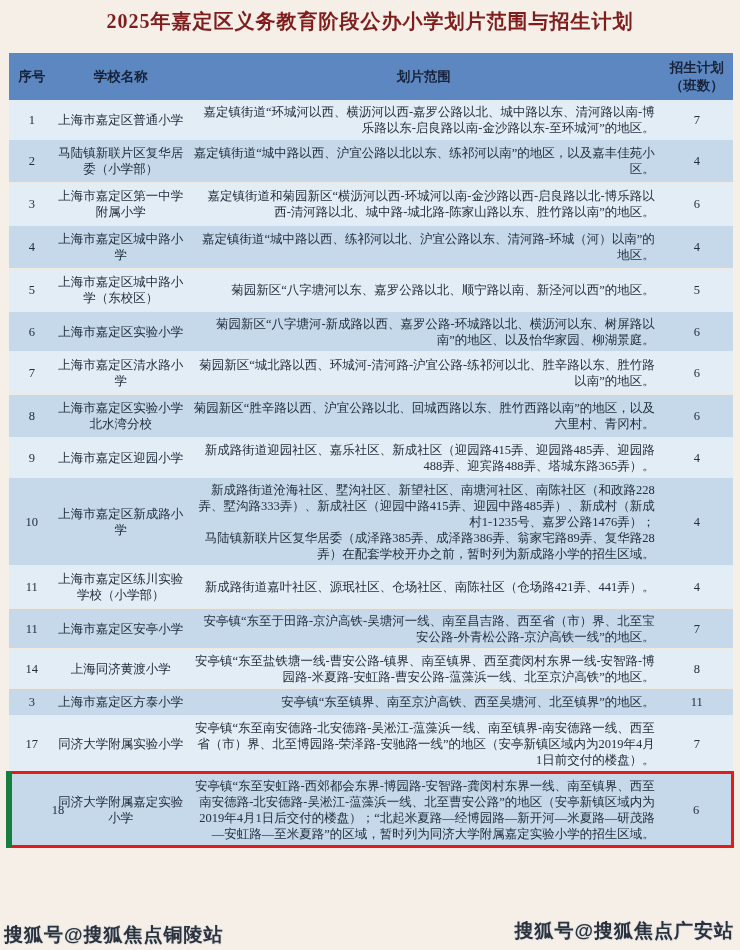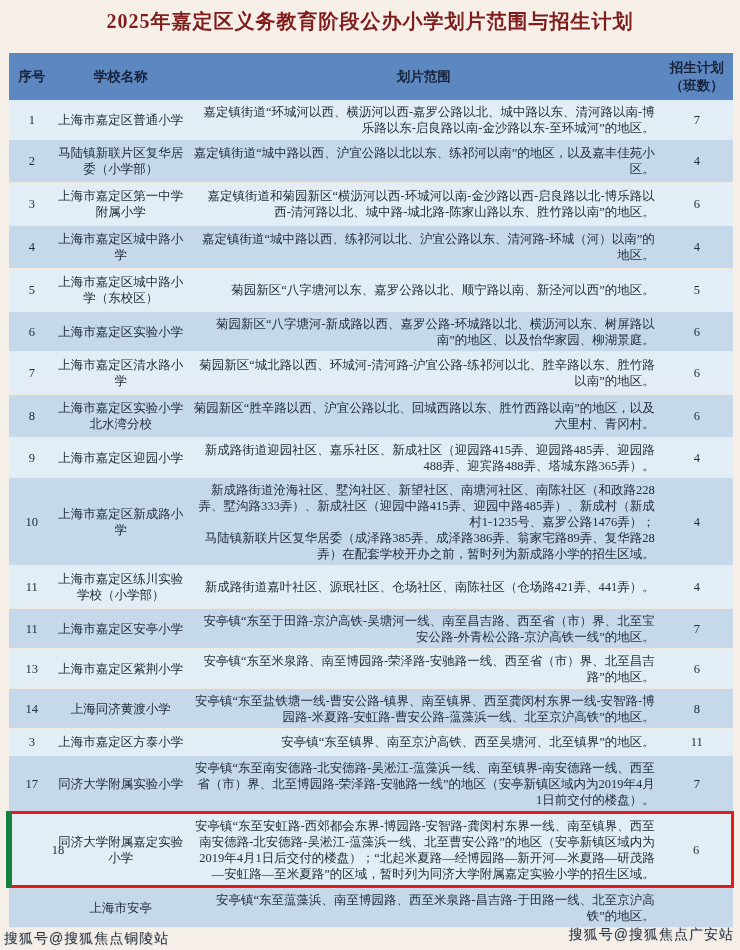--- a/index.html
+++ b/index.html
@@ -35,21 +35,21 @@
   td.no,td.plan{text-align:center;}
   td.school{text-align:center;padding:5px 2px;}
   td.range{text-align:right;white-space:pre-line;}
   tr.highlight td{
     border-top:3px solid #e31b1b;border-bottom:3px solid #e31b1b;
   }
   tr.highlight td:first-child{border-left:6px solid #15803d;padding-left:40px;}
   tr.highlight td:last-child{border-right:3px solid #e31b1b;}
   .watermark{
     position:absolute;font-family:"Liberation Sans",sans-serif;
-    font-size:14px;font-weight:normal;color:#2b323b;
+    font-size:19px;font-weight:bold;color:#2b323b;
     text-shadow:0 0 2px #cfd6dd,1px 1px 0 #e8e8e8;
     letter-spacing:1px;white-space:nowrap;pointer-events:none;text-align:right;
   }
   .watermark.left{left:4px;bottom:2px;}
   .watermark.right{right:6px;bottom:6px;}
 </style>
 </head>
 <body>
 
 <div class="page-title">2025年嘉定区义务教育阶段公办小学划片范围与招生计划</div>
@@ -137,26 +137,20 @@
       <td class="range">新成路街道嘉叶社区、源珉社区、仓场社区、南陈社区（仓场路421弄、441弄）。</td>
       <td class="plan">4</td>
     </tr>
     <tr>
       <td class="no">11</td>
       <td class="school">上海市嘉定区安亭小学</td>
       <td class="range">安亭镇“东至于田路-京沪高铁-吴塘河一线、南至昌吉路、西至省（市）界、北至宝安公路-外青松公路-京沪高铁一线”的地区。</td>
       <td class="plan">7</td>
     </tr>
     <tr>
-      <td class="no">13</td>
-      <td class="school">上海市嘉定区紫荆小学</td>
-      <td class="range">安亭镇“东至米泉路、南至博园路-荣泽路-安驰路一线、西至省（市）界、北至昌吉路”的地区。</td>
-      <td class="plan">6</td>
-    </tr>
-    <tr>
       <td class="no">14</td>
       <td class="school">上海同济黄渡小学</td>
       <td class="range">安亭镇“东至盐铁塘一线-曹安公路-镇界、南至镇界、西至龚闵村东界一线-安智路-博园路-米夏路-安虹路-曹安公路-蕰藻浜一线、北至京沪高铁”的地区。</td>
       <td class="plan">8</td>
     </tr>
     <tr>
       <td class="no">3</td>
       <td class="school">上海市嘉定区方泰小学</td>
       <td class="range">安亭镇“东至镇界、南至京沪高铁、西至吴塘河、北至镇界”的地区。</td>
       <td class="plan">11</td>
@@ -166,23 +160,17 @@
       <td class="school">同济大学附属实验小学</td>
       <td class="range">安亭镇“东至南安德路-北安德路-吴淞江-蕰藻浜一线、南至镇界-南安德路一线、西至省（市）界、北至博园路-荣泽路-安驰路一线”的地区（安亭新镇区域内为2019年4月1日前交付的楼盘）。</td>
       <td class="plan">7</td>
     </tr>
     <tr class="highlight">
       <td class="no">18</td>
       <td class="school">同济大学附属嘉定实验小学</td>
       <td class="range">安亭镇“东至安虹路-西郊都会东界-博园路-安智路-龚闵村东界一线、南至镇界、西至南安德路-北安德路-吴淞江-蕰藻浜一线、北至曹安公路”的地区（安亭新镇区域内为2019年4月1日后交付的楼盘）；“北起米夏路—经博园路—新开河—米夏路—研茂路—安虹路—至米夏路”的区域，暂时列为同济大学附属嘉定实验小学的招生区域。</td>
       <td class="plan">6</td>
     </tr>
-    <tr>
-      <td class="no"></td>
-      <td class="school">上海市安亭</td>
-      <td class="range">安亭镇“东至蕰藻浜、南至博园路、西至米泉路-昌吉路-于田路一线、北至京沪高铁”的地区。</td>
-      <td class="plan"></td>
-    </tr>
   </tbody>
 </table>
 
 <div class="watermark left">搜狐号@搜狐焦点铜陵站</div>
 <div class="watermark right">搜狐号@搜狐焦点广安站</div>
 
 </body></html>

